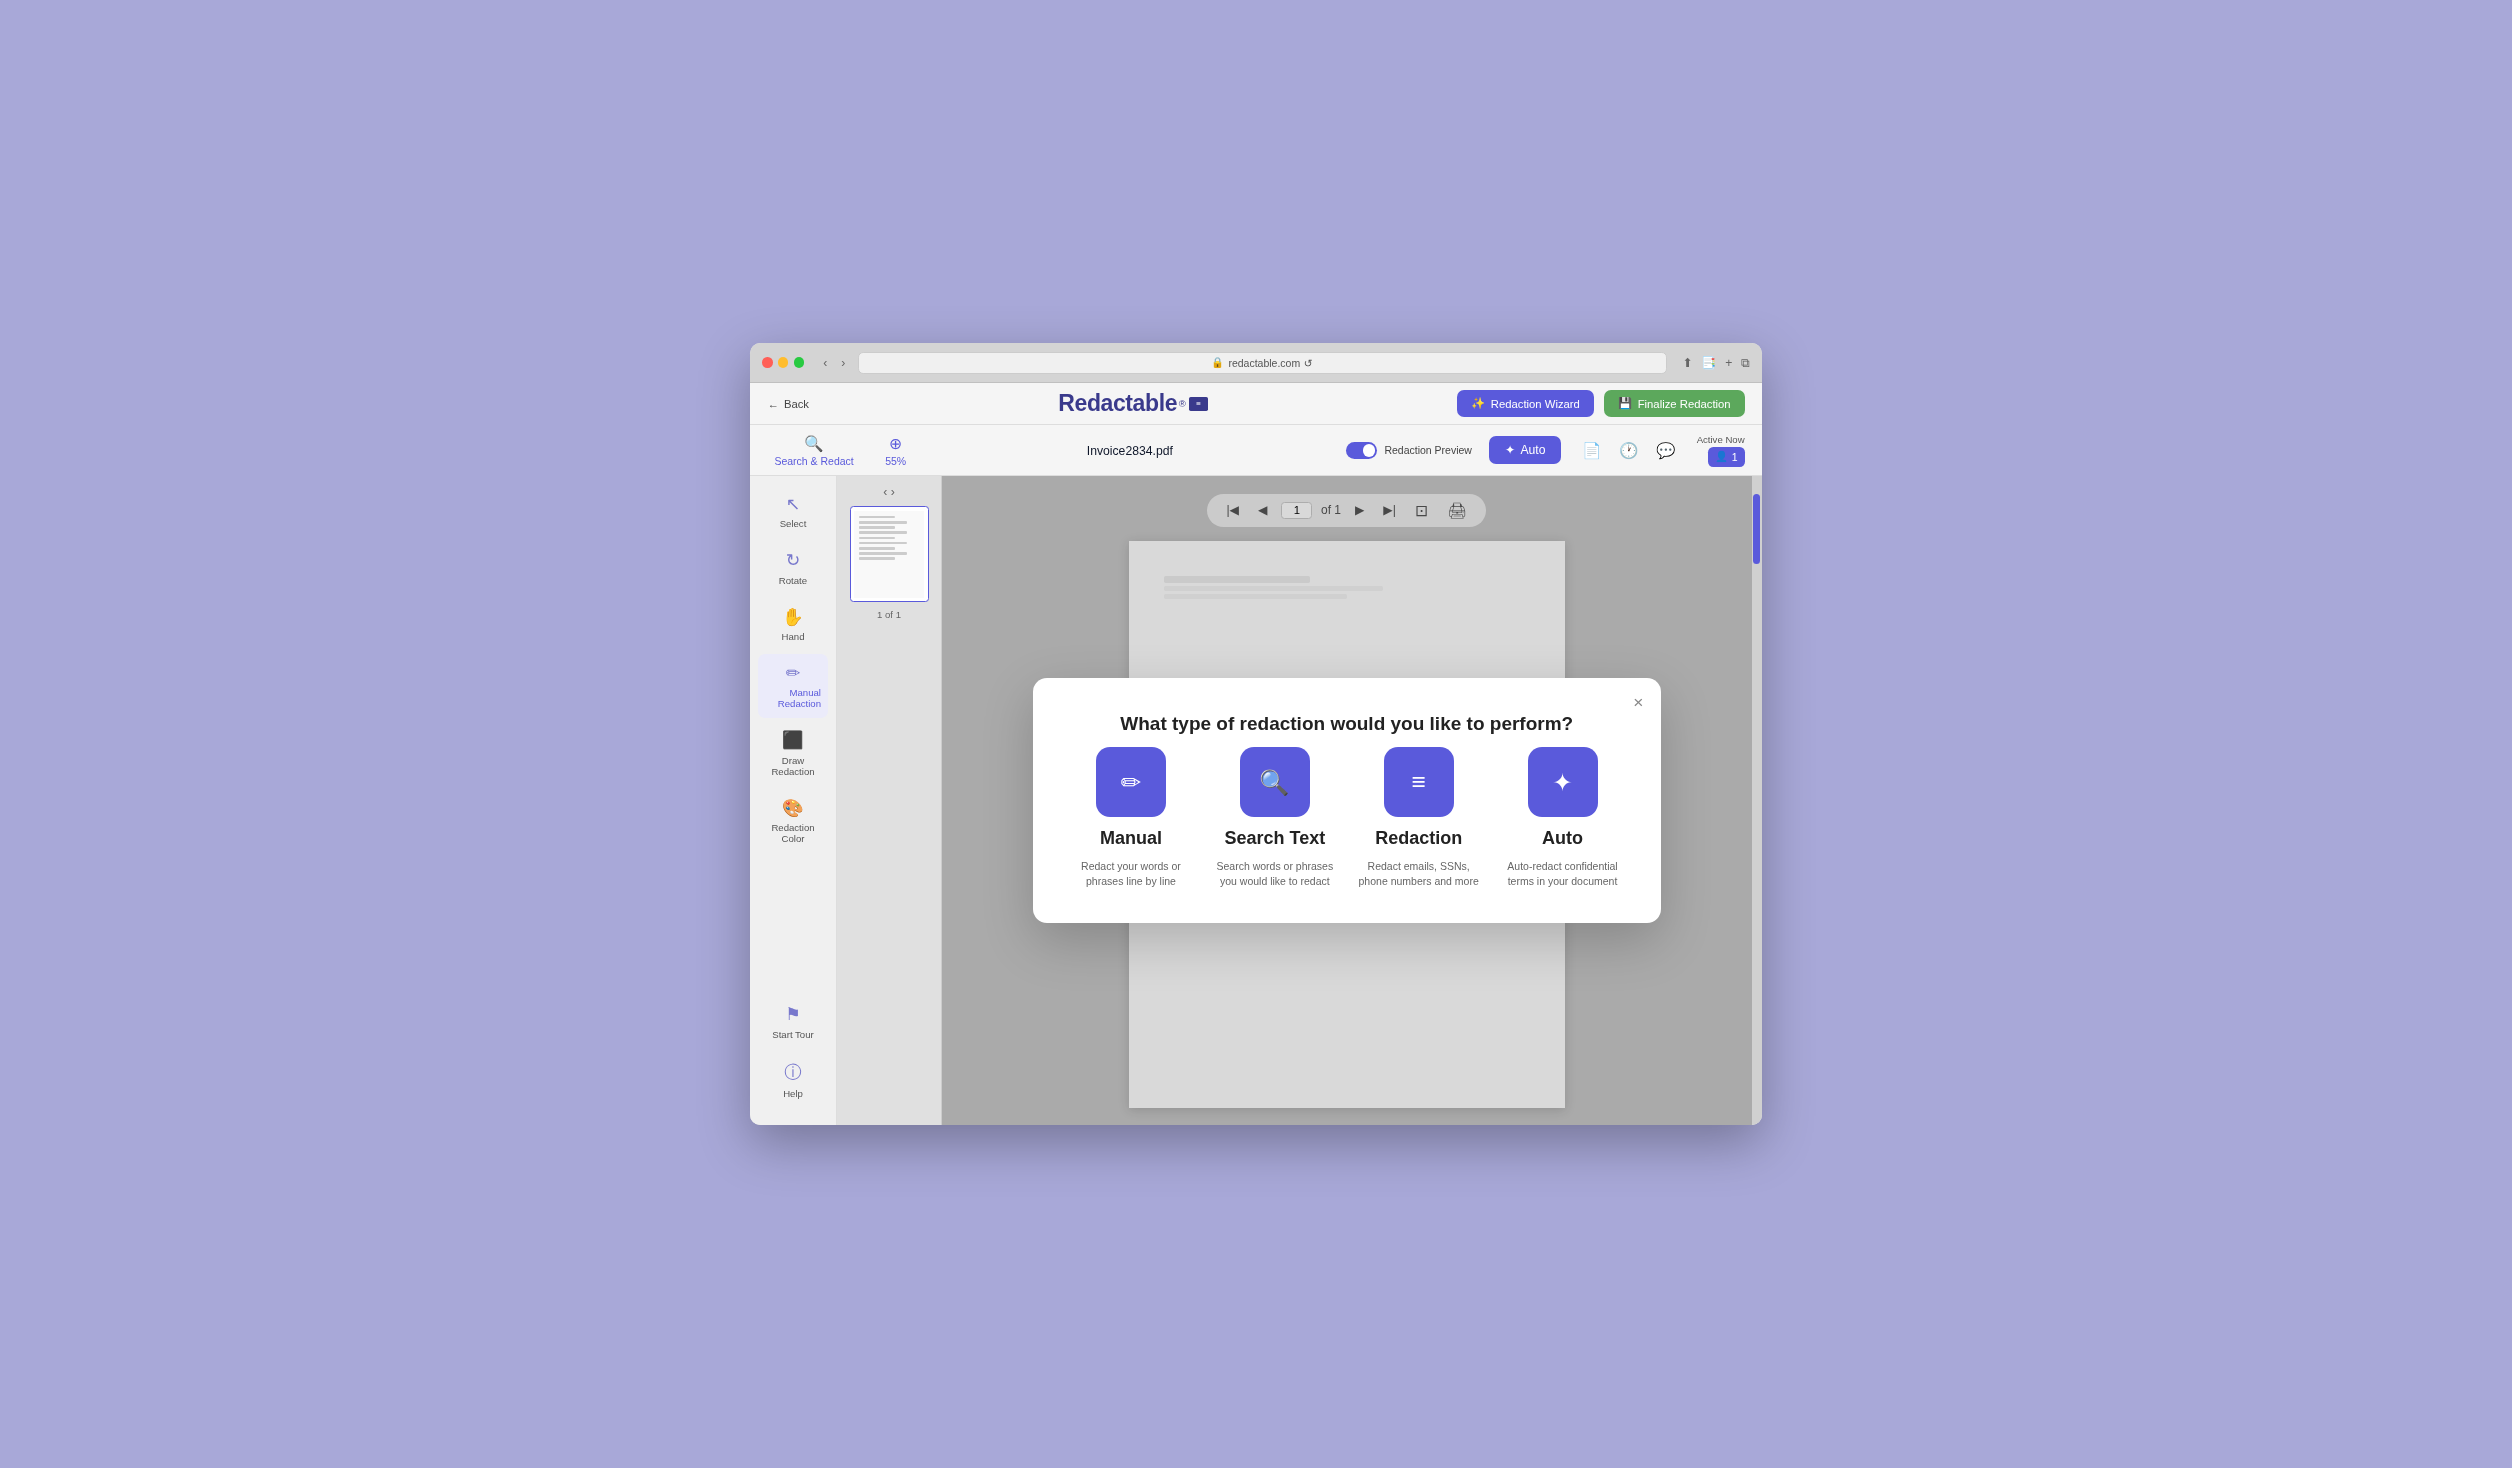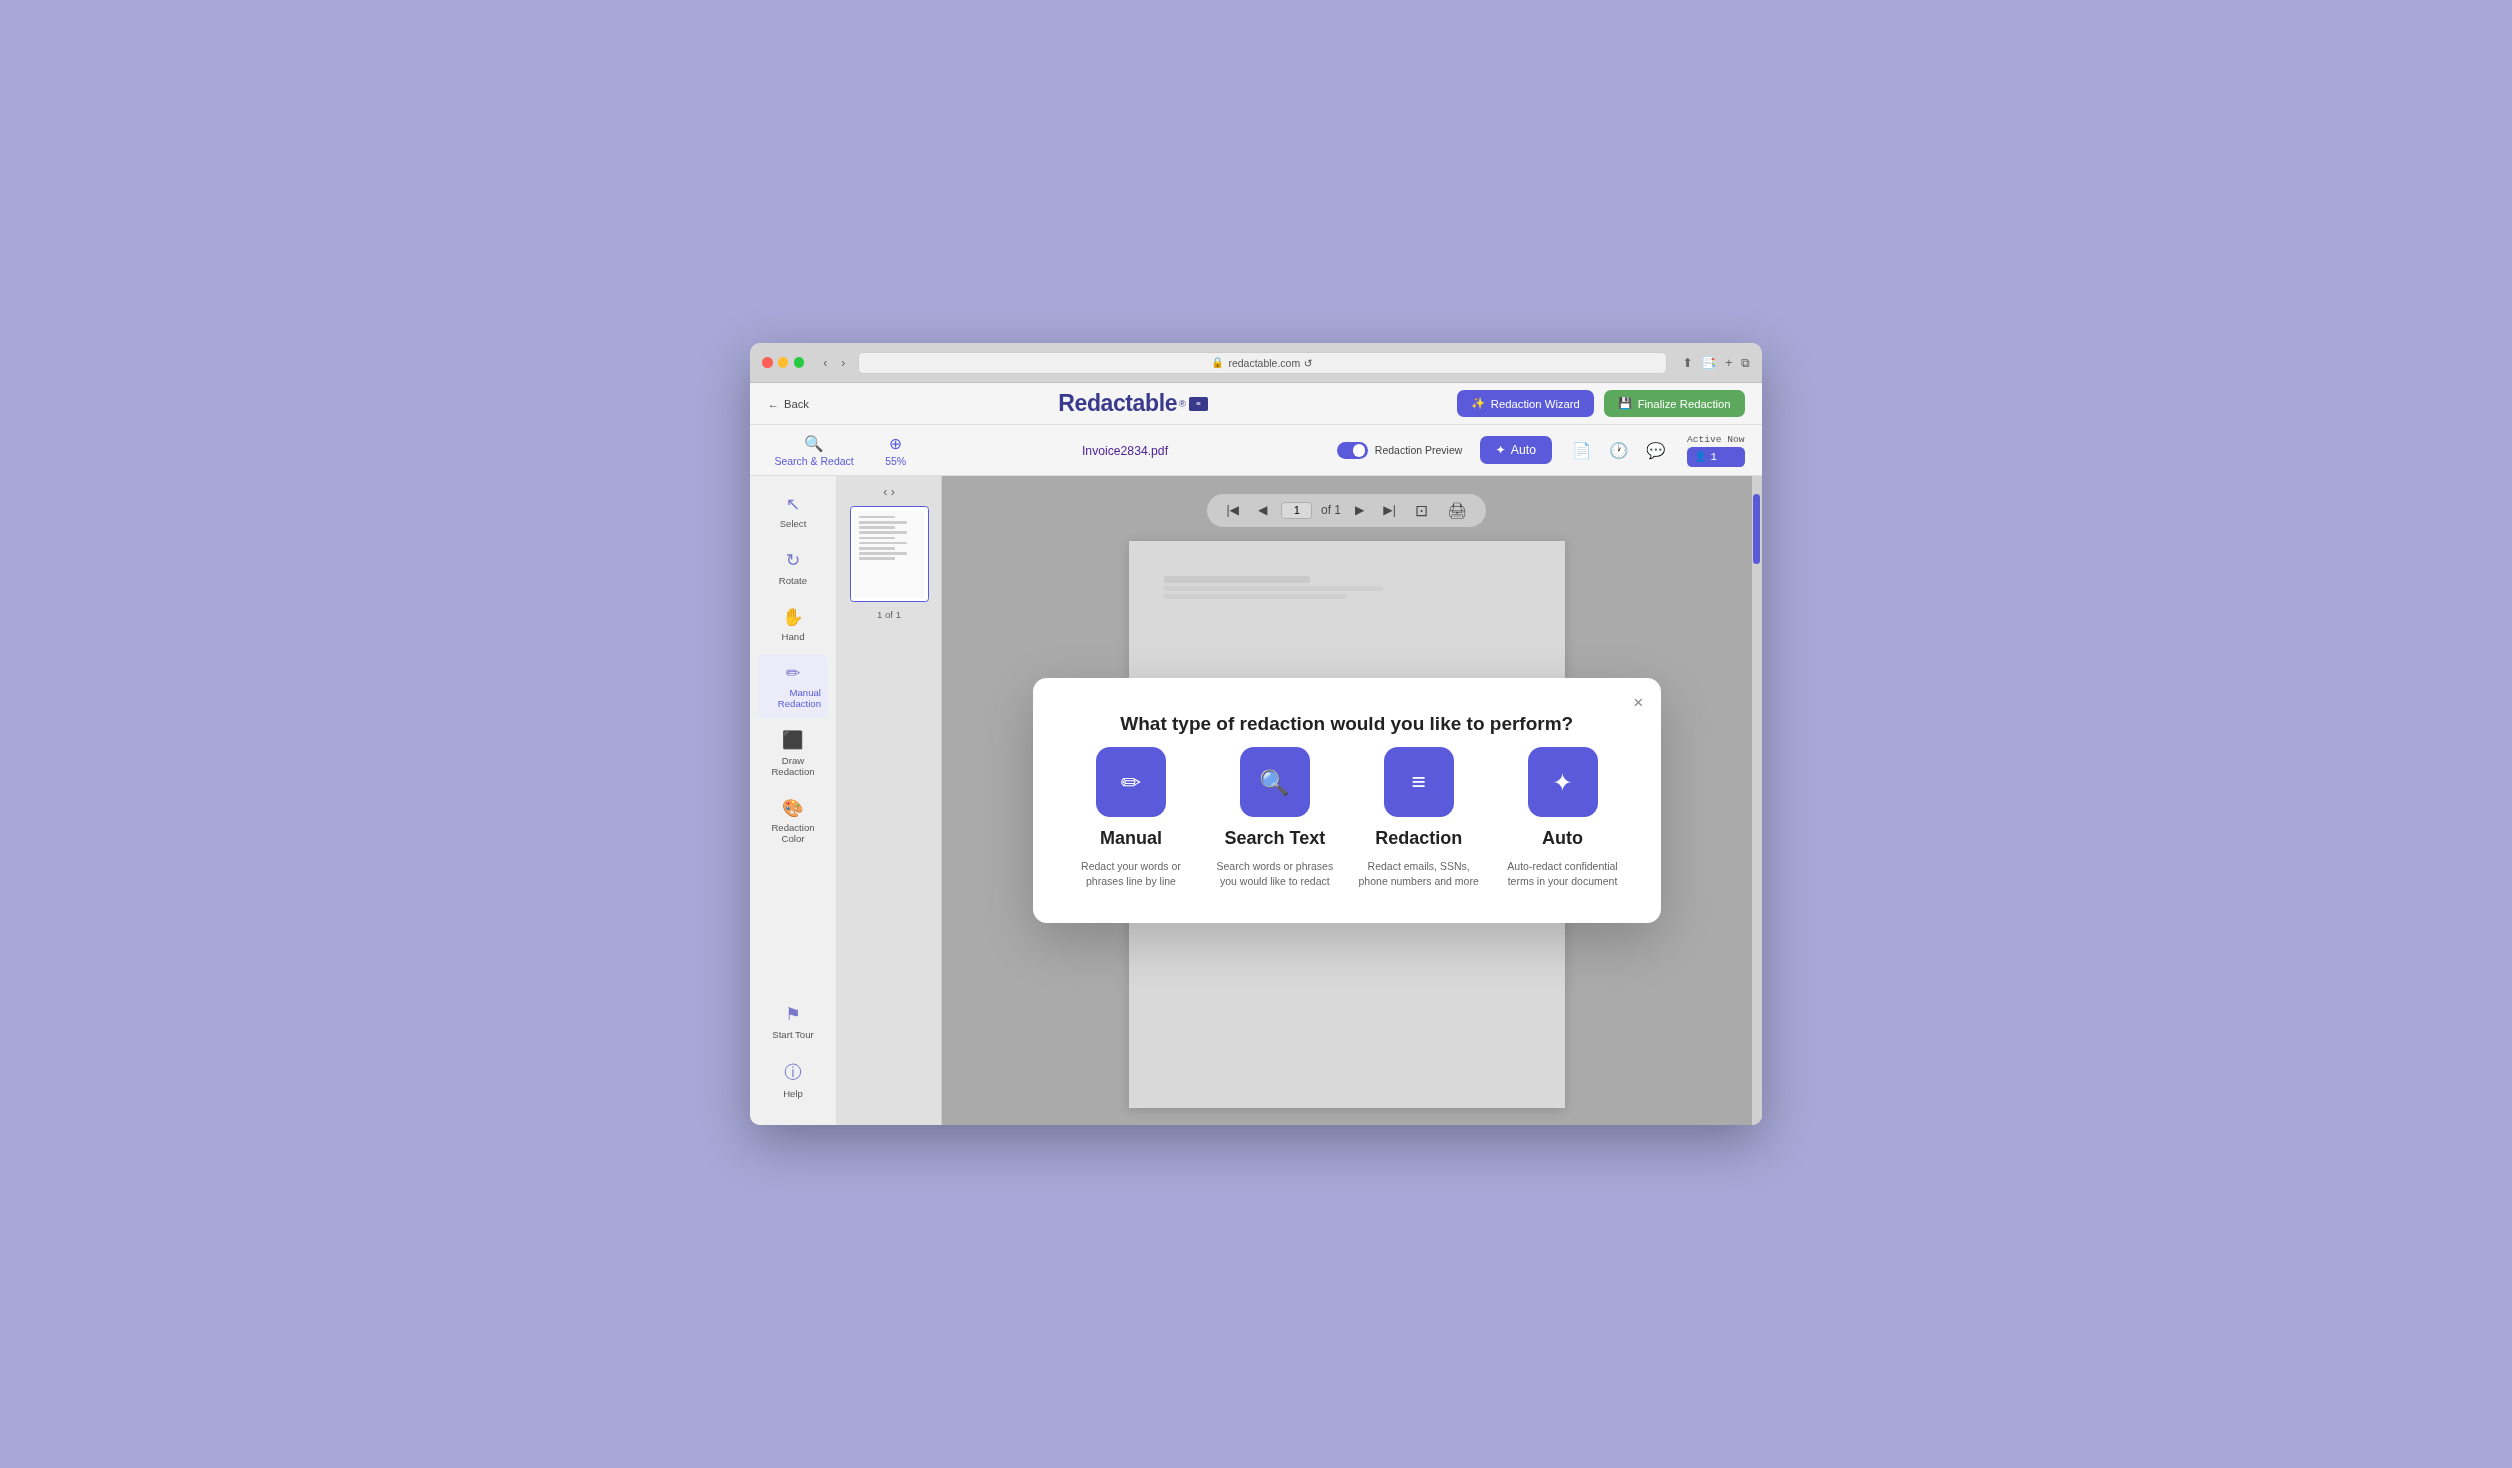--- a/index.html
+++ b/index.html
@@ -221,23 +221,23 @@
       border: none;
       font-size: 15.7px;
       color: #666;
       cursor: pointer;
       padding: 3.5px;
     }
 
     .active-now {
       display: flex;
       flex-direction: column;
+      align-items: flex-end;
       font-size: 9.6px;
       color: #444;
-      font-family: Liberation Mono, monospace;
     }
     .active-badge {
       background: #5a5adb;
       color: white;
       border-radius: 5.2px;
       padding: 3.5px 7px;
       font-size: 10.5px;
       display: flex;
       align-items: center;
       gap: 3.5px;
@@ -600,21 +600,21 @@
         <span class="toolbar-item-icon">🔍</span>
         <span>Search &amp; Redact</span>
       </div>
 
       <div class="toolbar-item">
         <span class="toolbar-item-icon">⊕</span>
         <span>55%</span>
       </div>
 
       <div style="flex:1;text-align:center;">
-        <span style="font-size:12.2px;color:#4c1d95;font-weight:500;">Invoice2834.pdf</span>
+        <span style="font-size:12.2px;color:#0f172a;font-weight:500;">Invoice2834.pdf</span>
       </div>
 
       <div class="toolbar-toggle">
         <div class="toggle-switch"></div>
         <span>Redaction Preview</span>
       </div>
 
       <button class="btn-auto">
         <span>✦</span>
         <span>Auto</span>

